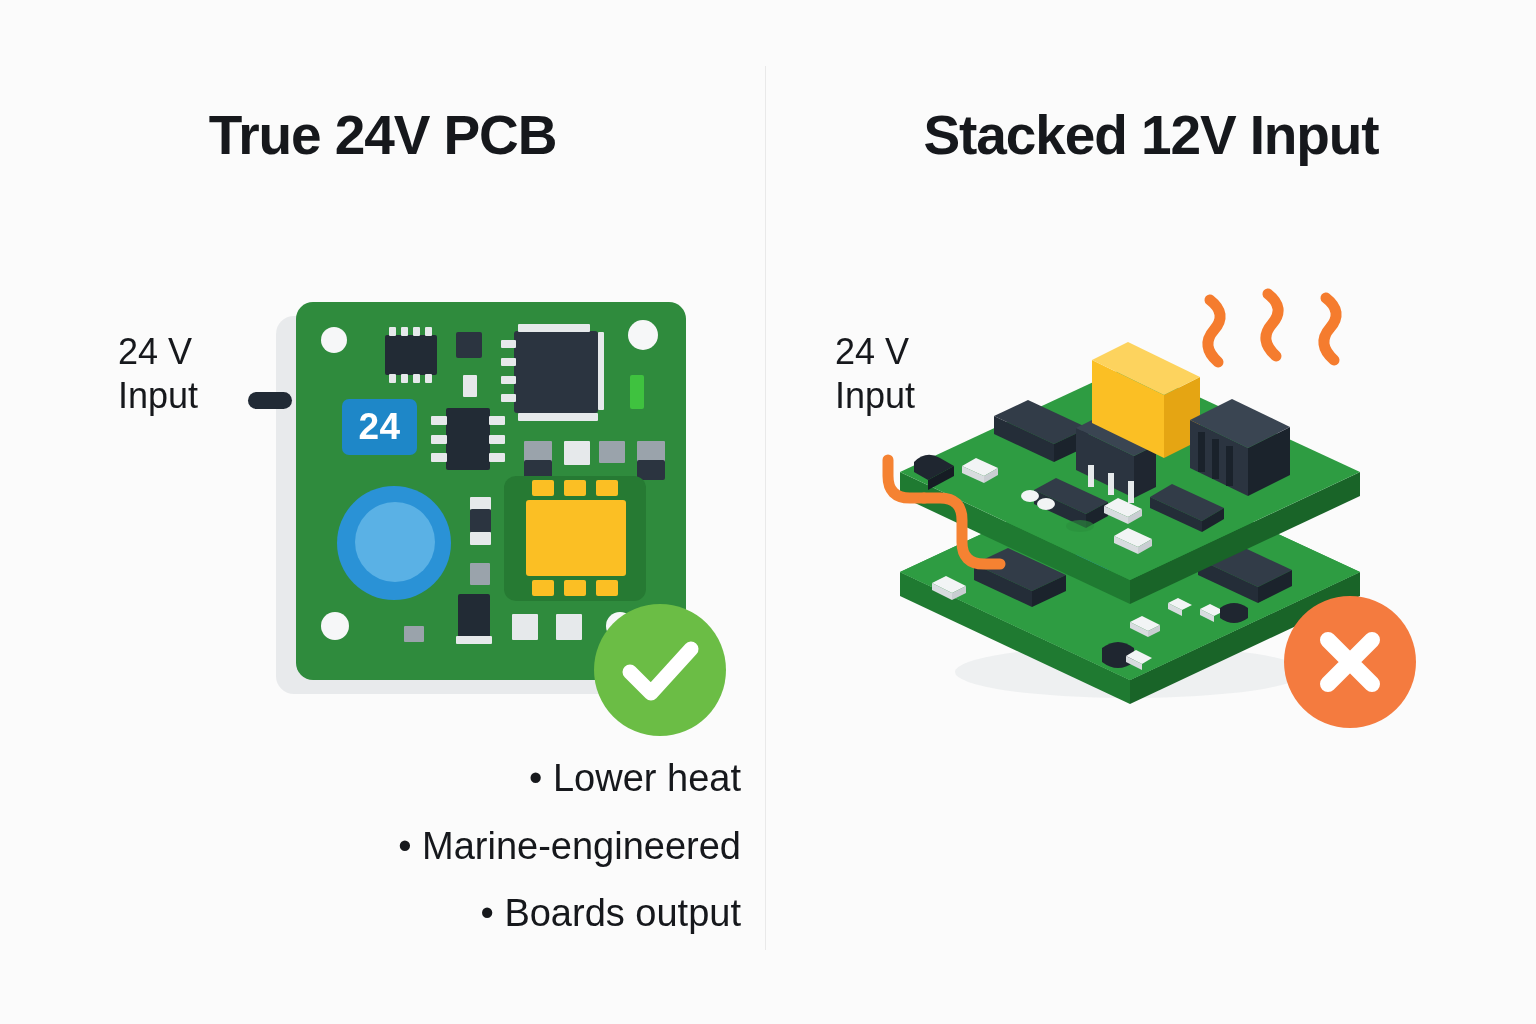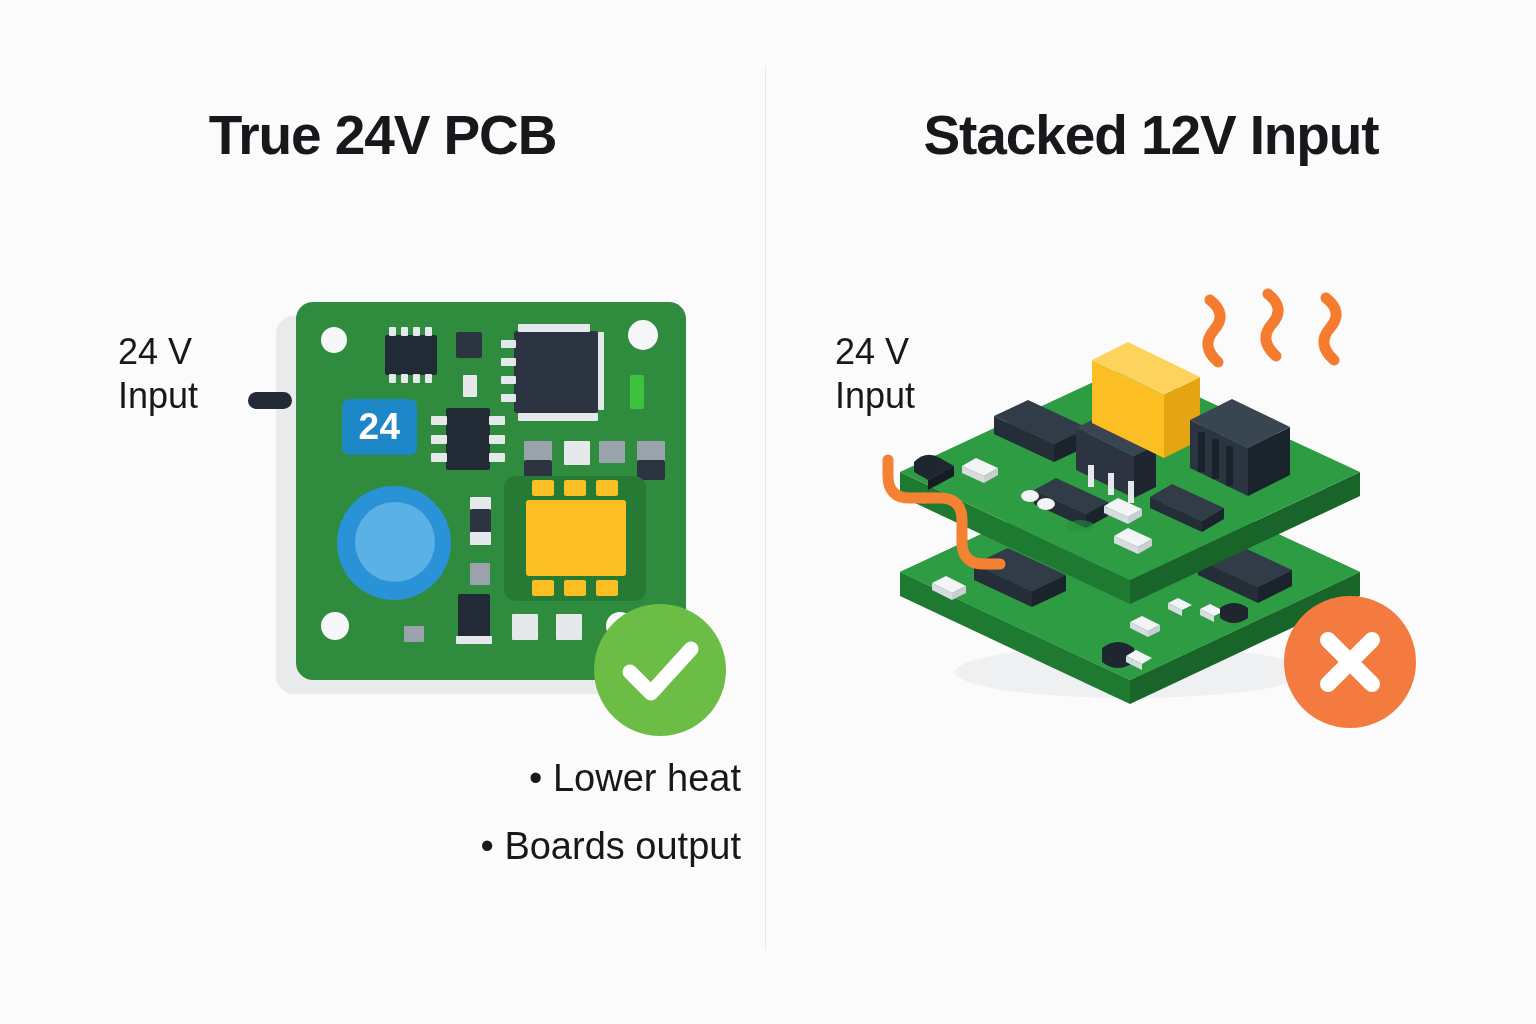--- a/index.html
+++ b/index.html
@@ -250,20 +250,21 @@
     </div>
 
     <div class="check-badge">
       <svg width="132" height="132" viewBox="0 0 132 132" aria-hidden="true">
         <path d="M36 68 L57 89 L97 45" fill="none" stroke="#ffffff" stroke-width="15" stroke-linecap="round" stroke-linejoin="round"></path>
       </svg>
     </div>
 
     <div class="bullets left">
       <div class="row">• Lower heat</div>
+      <div class="row">• Marine-engineered</div>
       <div class="row">• Boards output</div>
     </div>
   </div>
 
   <div class="col col-right">
 
     <div class="title t-right">Stacked 12V Input</div>
 
   </div>
 

